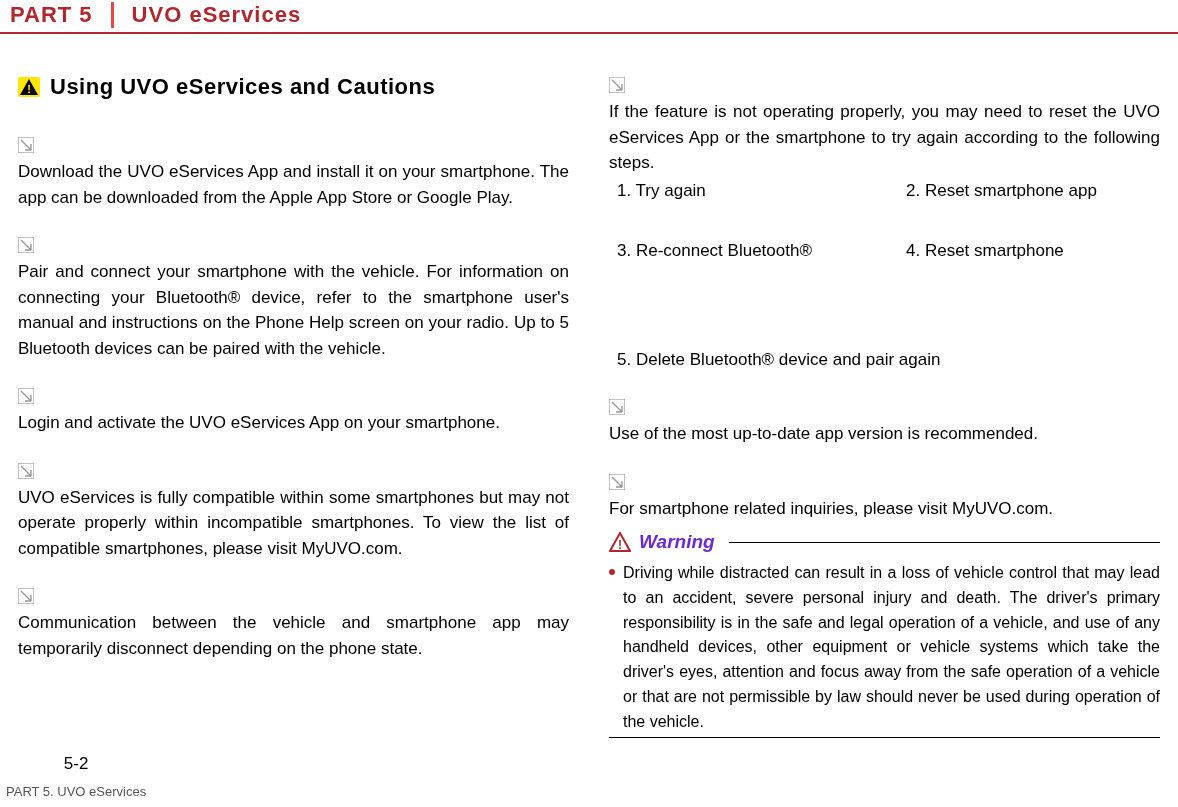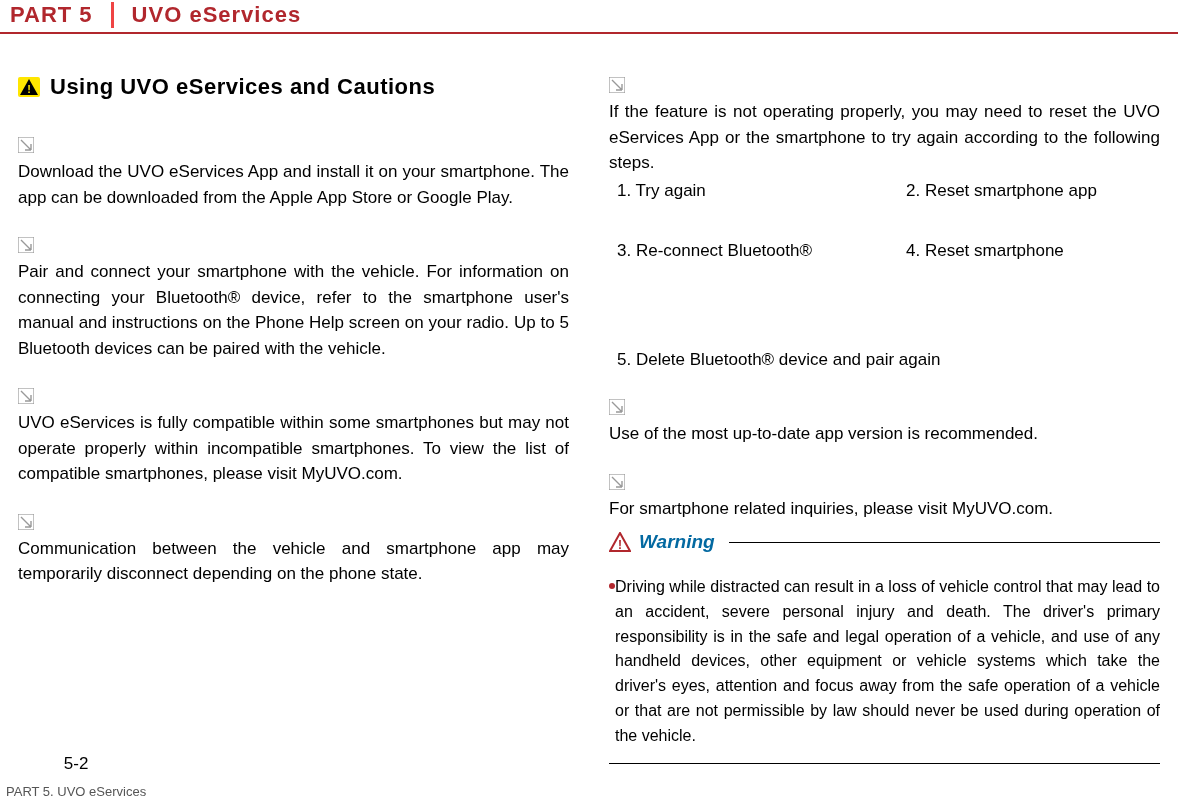--- a/index.html
+++ b/index.html
@@ -107,37 +107,38 @@
     display: flex;
     align-items: center;
     gap: 8px;
   }
   .tri-icon {
     width: 22px;
     height: 20px;
     flex: 0 0 22px;
   }
   .warning-label {
-    color: #0369a1;
+    color: #6d28d9;
     font-weight: 700;
     font-style: italic;
     font-size: 19px;
   }
   .warning-line {
     flex: 1;
     border-top: 1px solid #000;
     margin-left: 6px;
   }
   .warning-body {
     display: flex;
+    gap: 8px;
     font-size: 16px;
     line-height: 1.55;
     text-align: justify;
-    margin-top: 22px;
-    padding-bottom: 14px;
+    margin-top: 8px;
+    padding-bottom: 2px;
     border-bottom: 1px solid #000;
   }
   .red-dot {
     width: 6px;
     height: 6px;
     background: #b1272d;
     border-radius: 50%;
     flex: 0 0 6px;
     margin-top: 8px;
   }
@@ -193,20 +194,29 @@
     <div class="bullet-item">
       <span class="bullet-icon">
           <svg width="16" height="16" viewBox="0 0 16 16">
             <rect x="0" y="0" width="16" height="16" fill="none" stroke="#999" stroke-width="1.2"></rect>
             <path d="M3 3 L13 13 M13 13 L13 7 M13 13 L7 13" stroke="#999" stroke-width="1.4" fill="none"></path>
           </svg>
         </span>
       <span class="bullet-text">Pair and connect your smartphone with the vehicle. For infor­mation on connecting your Bluetooth® device, refer to the smartphone user's manual and instructions on the Phone Help screen on your radio. Up to 5 Bluetooth devices can be paired with the vehicle.</span>
     </div>
 
+    <div class="bullet-item">
+      <span class="bullet-icon">
+          <svg width="16" height="16" viewBox="0 0 16 16">
+            <rect x="0" y="0" width="16" height="16" fill="none" stroke="#999" stroke-width="1.2"></rect>
+            <path d="M3 3 L13 13 M13 13 L13 7 M13 13 L7 13" stroke="#999" stroke-width="1.4" fill="none"></path>
+          </svg>
+        </span>
+      <span class="bullet-text">Login and activate the UVO eServices App on your smart­phone.</span>
+    </div>
 
     <div class="bullet-item">
       <span class="bullet-icon">
           <svg width="16" height="16" viewBox="0 0 16 16">
             <rect x="0" y="0" width="16" height="16" fill="none" stroke="#999" stroke-width="1.2"></rect>
             <path d="M3 3 L13 13 M13 13 L13 7 M13 13 L7 13" stroke="#999" stroke-width="1.4" fill="none"></path>
           </svg>
         </span>
       <span class="bullet-text">UVO eServices is fully compatible within some smartphones but may not operate properly within incompatible smartphones. To view the list of compatible smartphones, please visit MyUVO.com.</span>
     </div>

